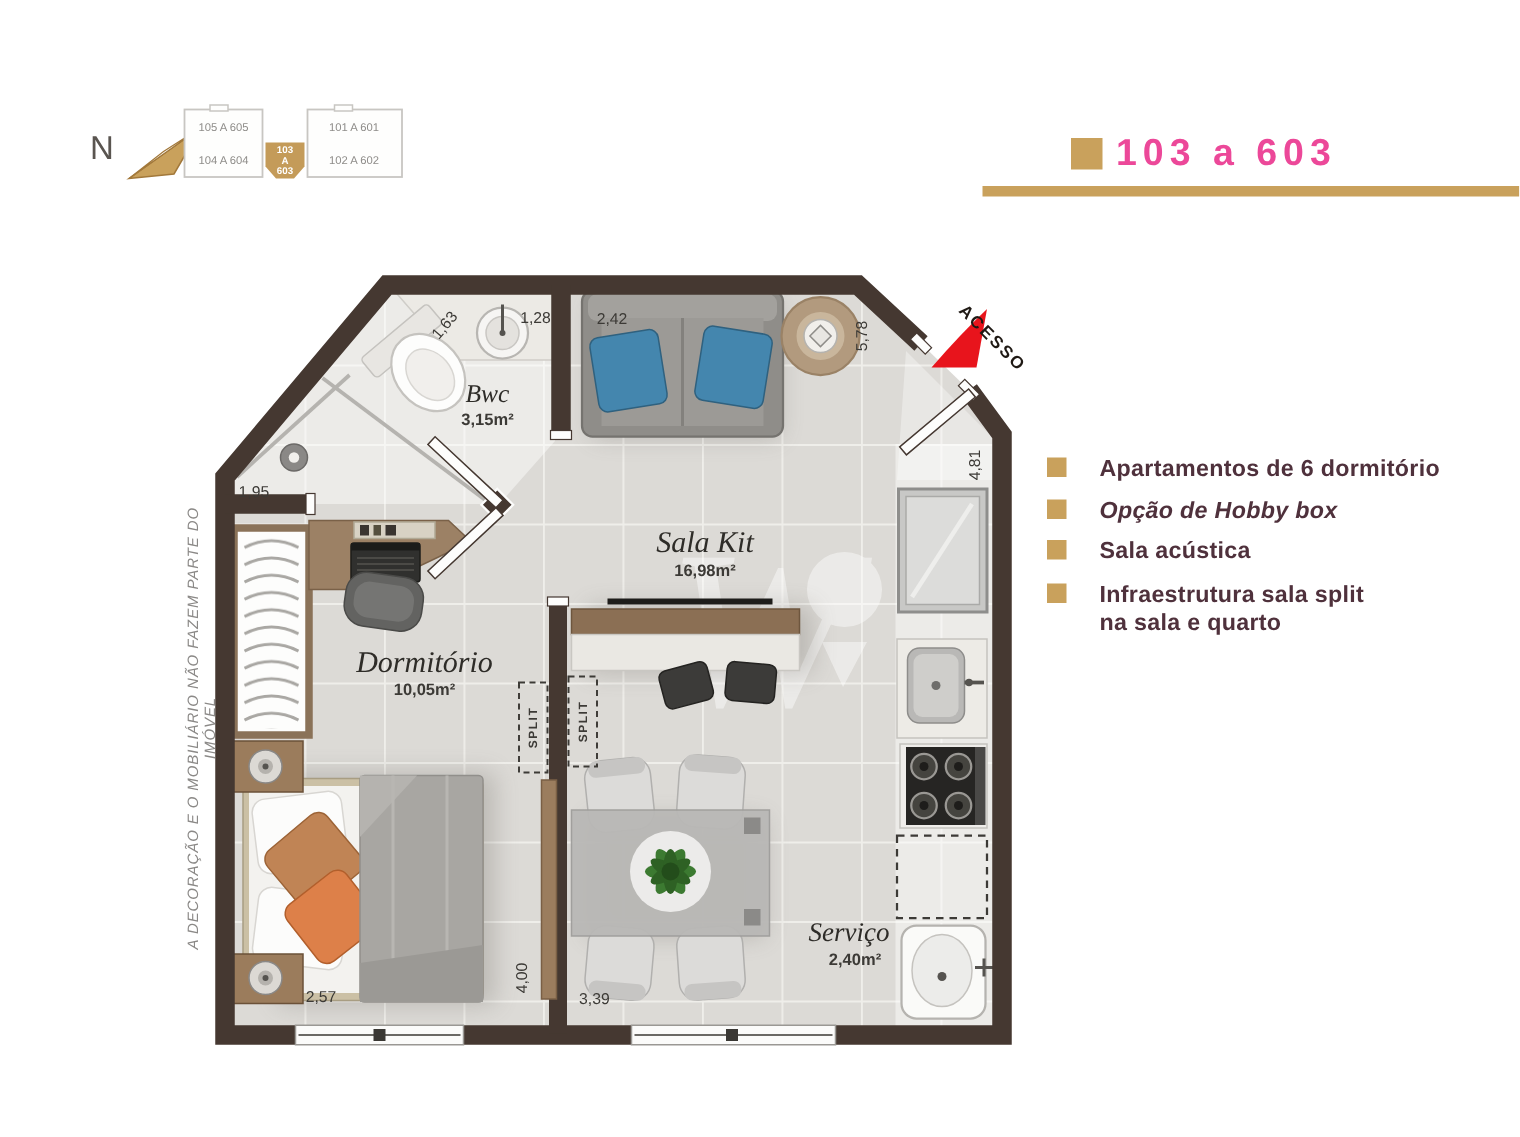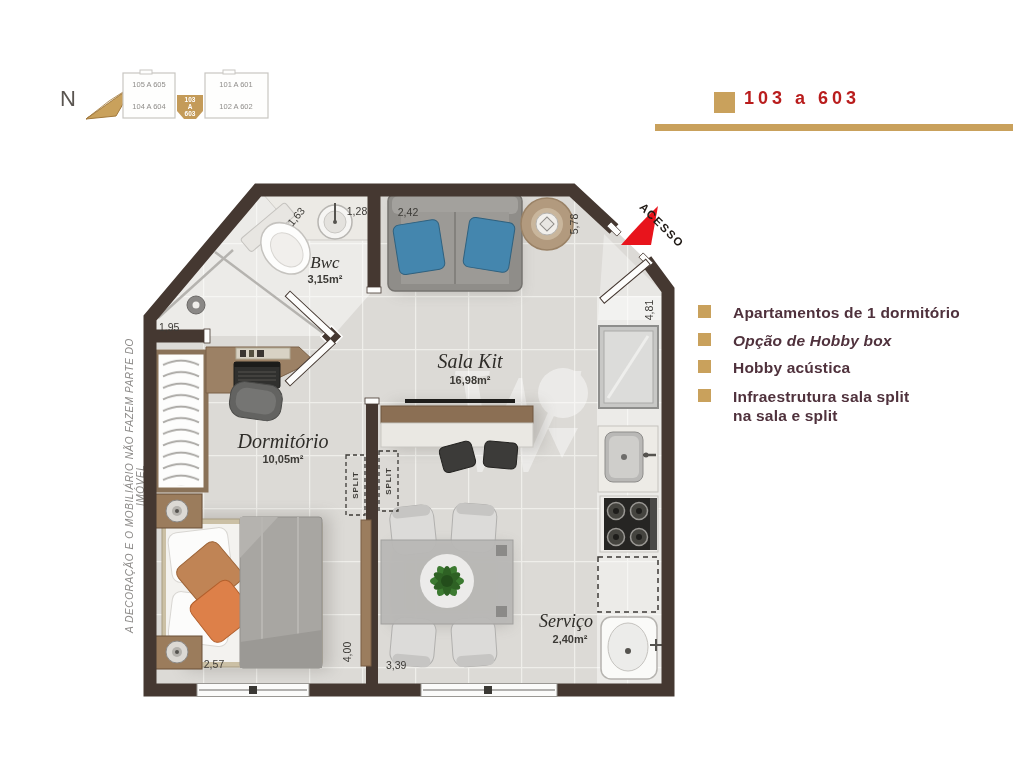--- a/index.html
+++ b/index.html
@@ -1,21 +1,21 @@
 <!DOCTYPE html>
 <html><head>
 <meta charset="utf-8">
 <style>
   html,body{margin:0;padding:0;background:#ffffff;}
   #stage{position:relative;width:1013px;height:758px;background:#ffffff;overflow:hidden;
          font-family:"Liberation Sans",sans-serif;}
   .abs{position:absolute;}
   
   #north-n{left:60px;top:86px;font-size:22px;color:#5a5550;font-weight:500;}
-  #unit-title{left:744px;top:88px;font-size:18px;font-weight:bold;letter-spacing:4px;color:#b91c1c;text-align:center;}
+  #unit-title{left:744px;top:88px;font-size:25px;font-weight:bold;letter-spacing:4px;color:#ec4899;text-align:center;}
   #title-square{left:714px;top:92px;width:21px;height:21px;background:#c9a15c;}
   #title-bar{left:655px;top:124px;width:358px;height:7px;background:#c9a15c;}
   
   #features{left:698px;top:300px;width:300px;}
   .feat{position:absolute;left:0;}
   .feat .sq{position:absolute;left:0;top:2px;width:13px;height:13px;background:#c9a15c;}
   .feat .txt{margin-left:35px;font-size:15.5px;font-weight:bold;color:#4f313c;line-height:19px;letter-spacing:.2px;}
   
   .kp-label{font-size:7.5px;fill:#8f8d8a;}
   .kp-gold-label{font-size:6.5px;fill:#ffffff;font-weight:bold;}
@@ -56,35 +56,35 @@
     <text class="kp-gold-label" x="70" y="53" text-anchor="middle">603</text>
   </svg>
 
   <div class="abs" id="title-square"></div>
   <div class="abs" id="unit-title">103 a 603</div>
   <div class="abs" id="title-bar"></div>
 
   <div class="abs" id="features">
     <div class="feat" style="top:3px;">
       <span class="sq"></span>
-      <div class="txt">Apartamentos de 1 dormitório</div>
+      <div class="txt">Apartamentos de 6 dormitório</div>
     </div>
     <div class="feat" style="top:31px;font-style:italic;">
       <span class="sq"></span>
       <div class="txt">Opção de Hobby box</div>
     </div>
     <div class="feat" style="top:58px;">
       <span class="sq"></span>
-      <div class="txt">Hobby acústica</div>
+      <div class="txt">Sala acústica</div>
     </div>
     <div class="feat" style="top:87px;">
       <span class="sq"></span>
       <div class="txt">
         <div>Infraestrutura sala split</div>
-        <div>na sala e split</div>
+        <div>na sala e quarto</div>
       </div>
     </div>
   </div>
 
   <div class="abs" id="disclaimer">A  DECORAÇÃO E O MOBILIÁRIO NÃO FAZEM PARTE DO IMÓVEL</div>
 
   <svg class="abs" style="left:0;top:0;" width="1013" height="758">
     <defs>
       <pattern id="tiles" x="150" y="190" width="53" height="53" patternUnits="userSpaceOnUse">
         <rect width="53" height="53" fill="#dcdad6"></rect>

